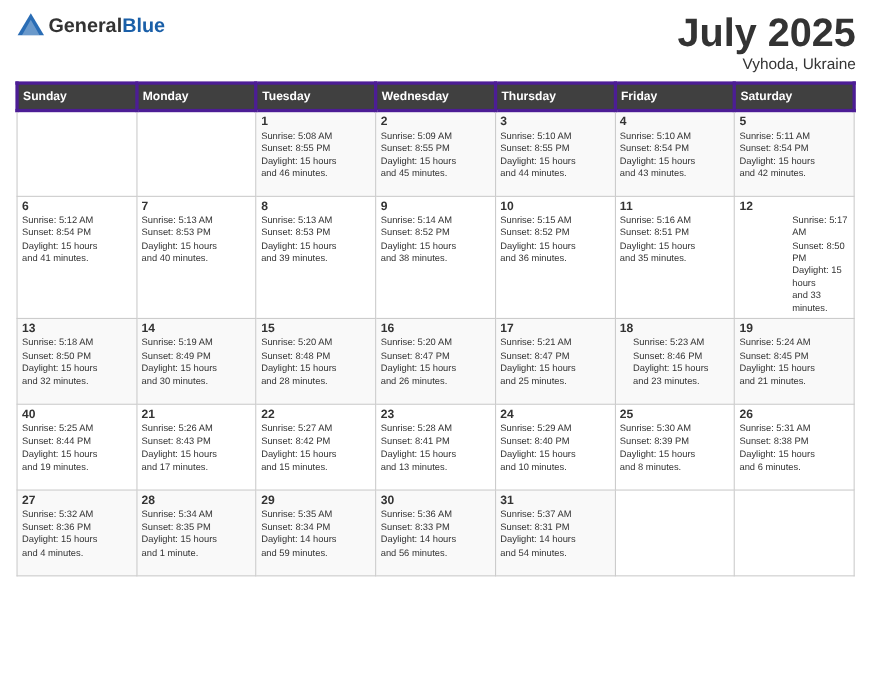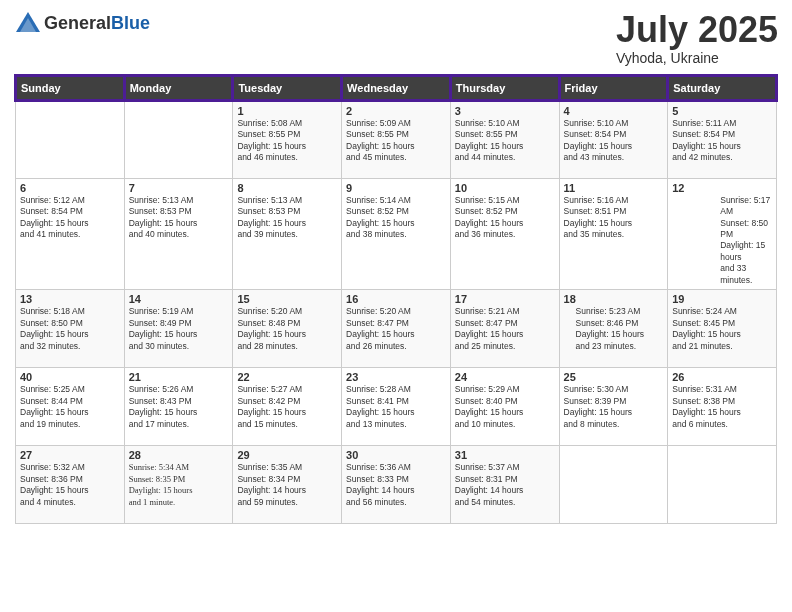--- a/index.html
+++ b/index.html
@@ -40,20 +40,21 @@
       font-size: 18px;
       font-weight: bold;
       color: #1a5fa8;
     }
     .logo-icon {
       width: 28px;
       height: 28px;
       margin-right: 2px;
     }
     .title-block {
+      text-align: right;
     }
     .month-title {
       font-size: 36px;
       font-weight: bold;
       color: #333;
       line-height: 1.1;
     }
     .subtitle {
       font-size: 14px;
       color: #333;
@@ -329,21 +330,21 @@
         <tr>
           <td>
             <span class="day-num">27</span>
             <div class="cell-content" style="white-space: pre-line;">Sunrise: 5:32 AM
 Sunset: 8:36 PM
 Daylight: 15 hours
 and 4 minutes.</div>
           </td>
           <td>
             <span class="day-num">28</span>
-            <div class="cell-content" style="white-space: pre-line; font-family: Liberation Serif, serif;">Sunrise: 5:34 AM
+            <div class="cell-content" style="white-space: pre-line;">Sunrise: 5:34 AM
 Sunset: 8:35 PM
 Daylight: 15 hours
 and 1 minute.</div>
           </td>
           <td>
             <span class="day-num">29</span>
             <div class="cell-content" style="white-space: pre-line;">Sunrise: 5:35 AM
 Sunset: 8:34 PM
 Daylight: 14 hours
 and 59 minutes.</div>

